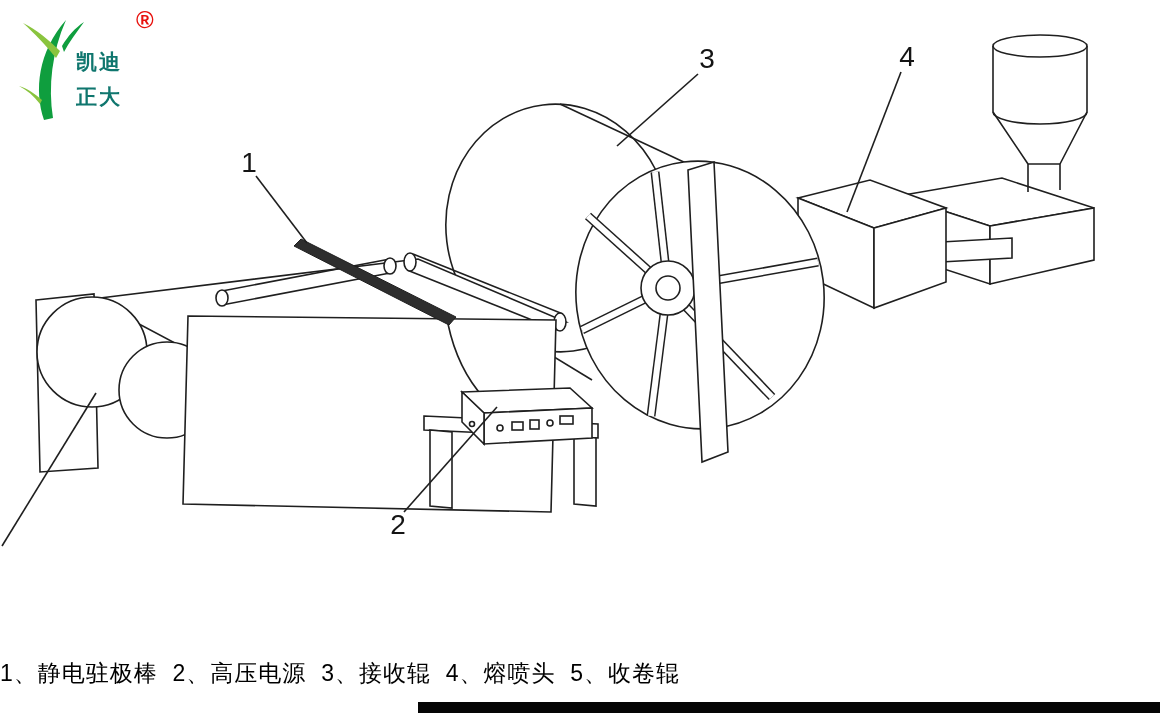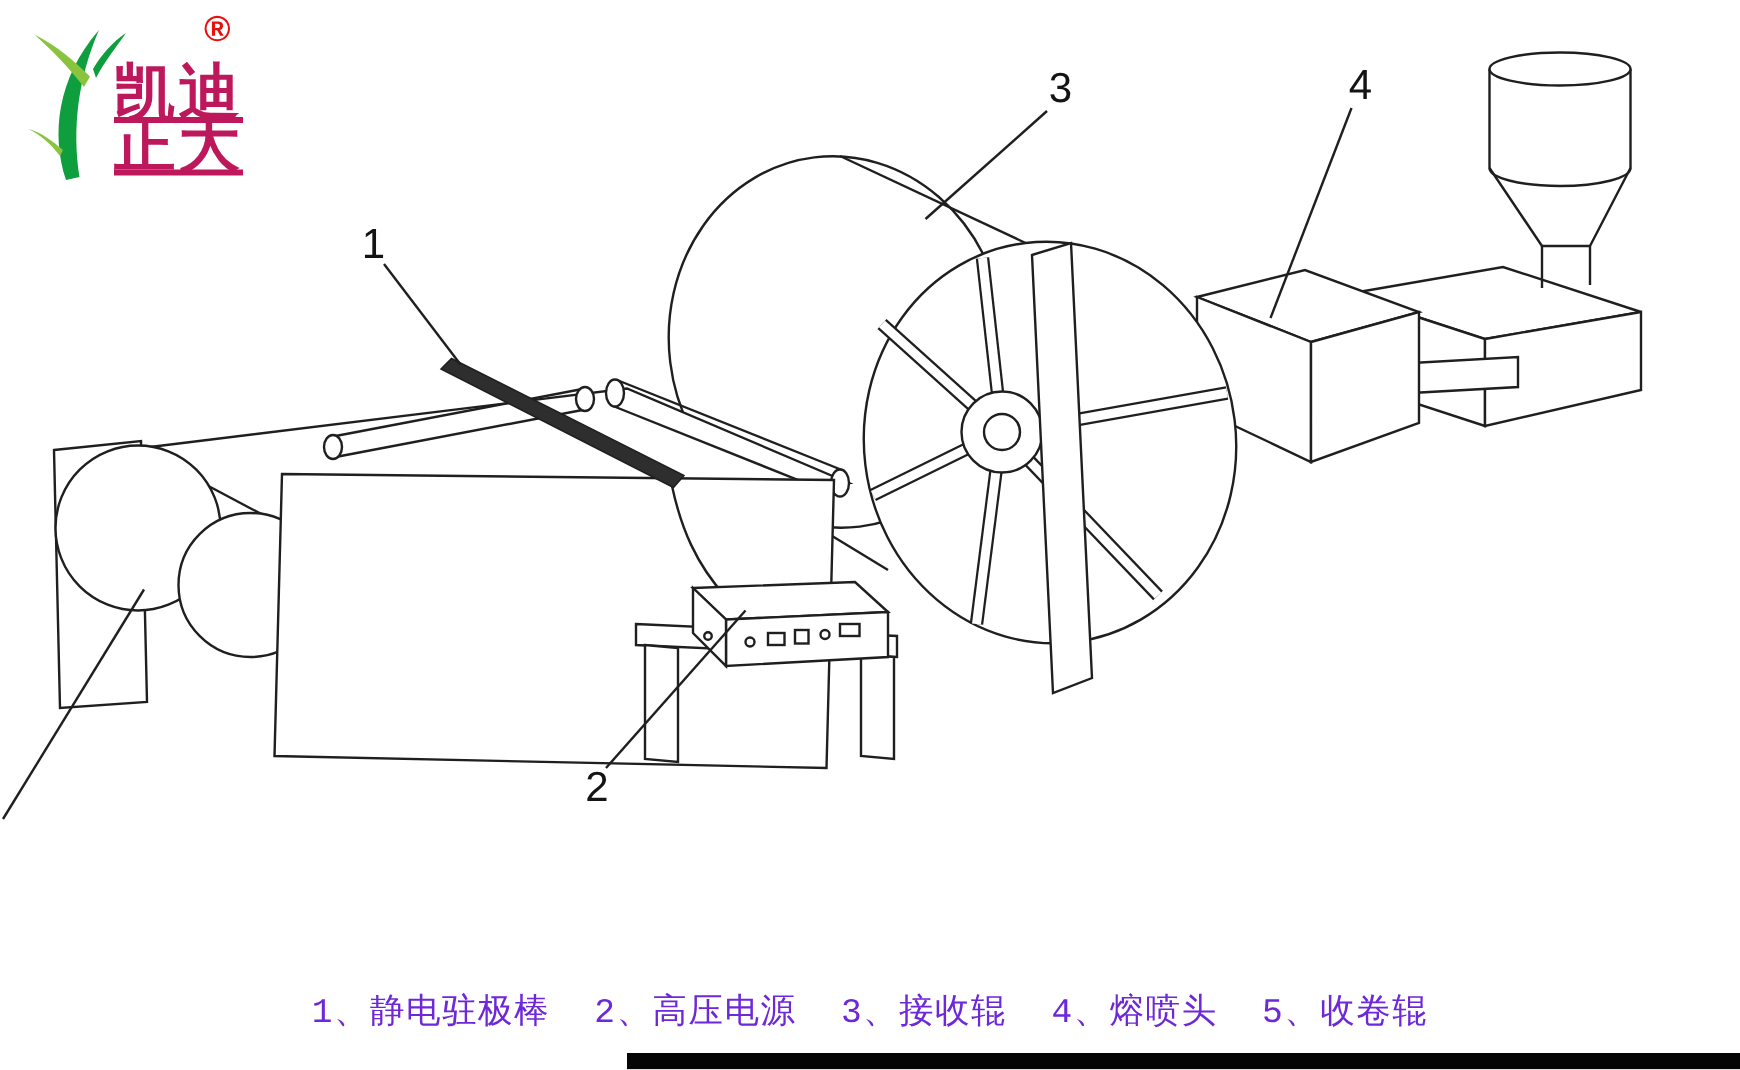--- a/index.html
+++ b/index.html
@@ -7,26 +7,26 @@
          font-family:"Liberation Sans", sans-serif;}
   .drawing{position:absolute;left:0;top:0;}
   .ln{fill:none;stroke:#1f1f1f;stroke-width:1.6;}
   .wh{fill:#ffffff;stroke:#1f1f1f;stroke-width:1.6;}
   .dk{fill:#2e2e2e;stroke:#1f1f1f;stroke-width:1;}
   .spk-b{stroke:#1f1f1f;stroke-width:9;}
   .spk-w{stroke:#ffffff;stroke-width:6;}
   .lbl{font-size:28px;fill:#141414;text-anchor:middle;font-family:"Liberation Sans",sans-serif;}
   .logo{position:absolute;left:12px;top:6px;width:175px;height:122px;}
   .logo-figure{position:absolute;left:2px;top:2px;}
-  .logo-text{position:absolute;left:64px;top:38px;color:#be185d;font-weight:bold;
-             font-size:41px;line-height:35px;letter-spacing:2px;text-decoration:underline;}
+  .logo-text{position:absolute;left:64px;top:38px;color:#0f766e;font-weight:bold;
+             font-size:21px;line-height:35px;letter-spacing:2px;}
   .logo-text span{display:block;}
   .reg{position:absolute;left:124px;top:0px;color:#e8100c;font-size:24px;font-weight:bold;}
-  .caption{position:absolute;left:0;right:0;top:658px;text-align:center;
-           font-family:Liberation Mono, monospace;font-size:23px;color:#6d28d9;
+  .caption{position:absolute;left:0;right:0;top:658px;text-align:left;
+           font-family:Liberation Sans, sans-serif;font-size:23px;color:#000000;
            white-space:pre;letter-spacing:1px;}
   .bottom-bar{position:absolute;left:418px;right:0;bottom:0;height:11px;background:#050505;}
 </style>
 </head>
 <body>
 
 <div class="stage">
 
   <div class="logo">
     <svg class="logo-figure" width="70" height="115" viewBox="0 0 70 115">

